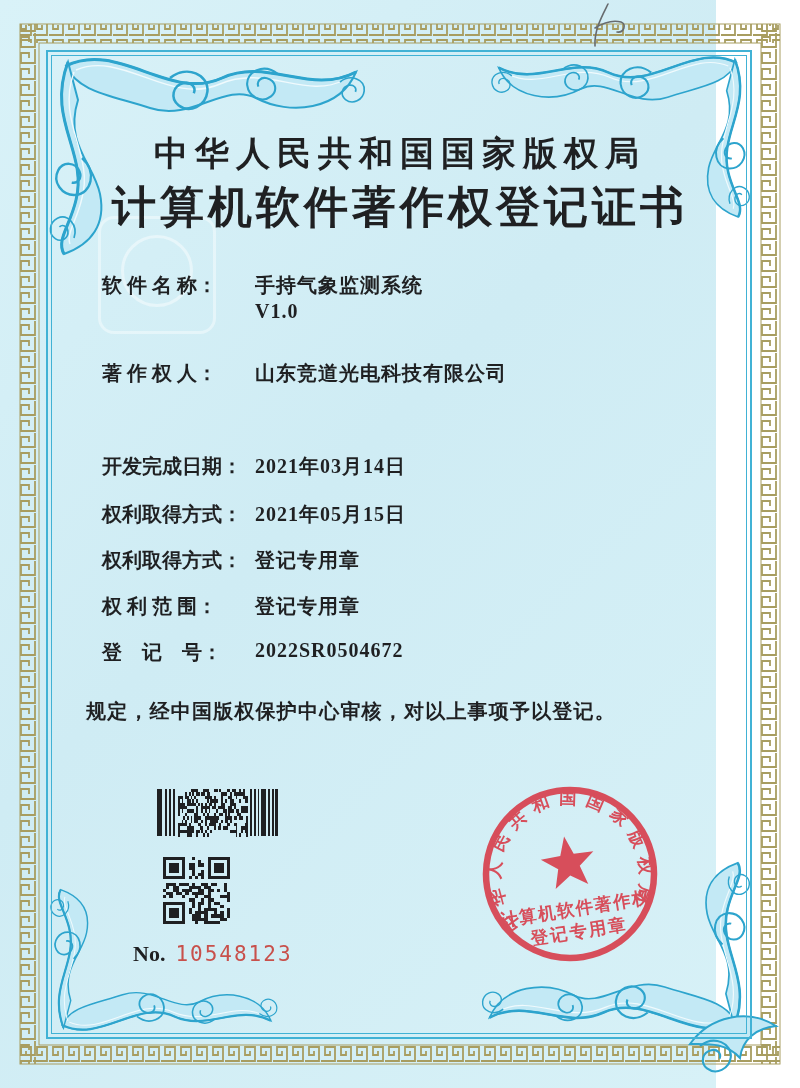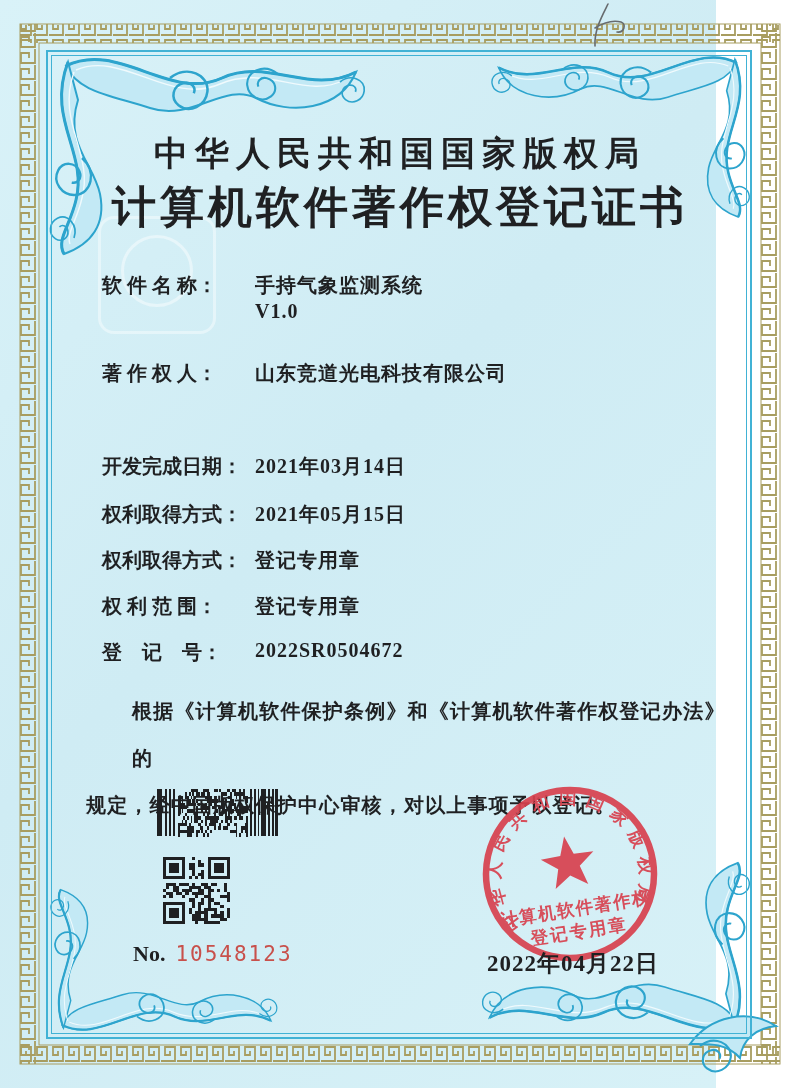--- a/index.html
+++ b/index.html
@@ -150,21 +150,20 @@
   <div class="abs frow ink" style="top:593px">
     <span class="flabel">权 利 范 围：</span>
     <span class="fvalue">登记专用章</span>
   </div>
   <div class="abs frow ink" style="top:639px">
     <span class="flabel">登　记　号：</span>
     <span class="fvalue">2022SR0504672</span>
   </div>
 
   <div id="statement" class="abs ink">
-    <div class="l1">根据《计算机软件保护条例》和《计算机软件著作权登记办法》的</div>
     <div class="l2">规定，经中国版权保护中心审核，对以上事项予以登记。</div>
   </div>
 
   <svg id="barcode" class="abs" width="121" height="48" viewBox="0 0 121 48" shape-rendering="crispEdges">
       <rect x="0" y="0" width="5" height="47" class="mod"></rect>
       <rect x="8" y="0" width="2" height="47" class="mod"></rect>
       <rect x="12" y="0" width="2" height="47" class="mod"></rect>
       <rect x="16" y="0" width="1.5" height="47" class="mod"></rect>
       <rect x="93" y="0" width="1.5" height="47" class="mod"></rect>
       <rect x="96.5" y="0" width="2" height="47" class="mod"></rect>
@@ -587,15 +586,14 @@
       </text>
       <polygon class="seal-fill" points="0,-38 6.8,-19.3 26.6,-18.7 10.9,-6.5 16.5,12.7 0,1.5 -16.5,12.7 -10.9,-6.5 -26.6,-18.7 -6.8,-19.3"></polygon>
       <text class="seal-txt" x="0" y="41" font-size="17.5" text-anchor="middle" letter-spacing="1.5">计算机软件著作权</text>
       <text class="seal-txt" x="0" y="64" font-size="17.5" text-anchor="middle" letter-spacing="2">登记专用章</text>
     </g>
   </svg>
 
   <div id="serial" class="abs ink">
     <span>No.</span><span class="num">10548123</span>
   </div>
-  <div id="issue-date" class="abs ink">2022年04月22日</div>
 
 </div>
 
 </body></html>

